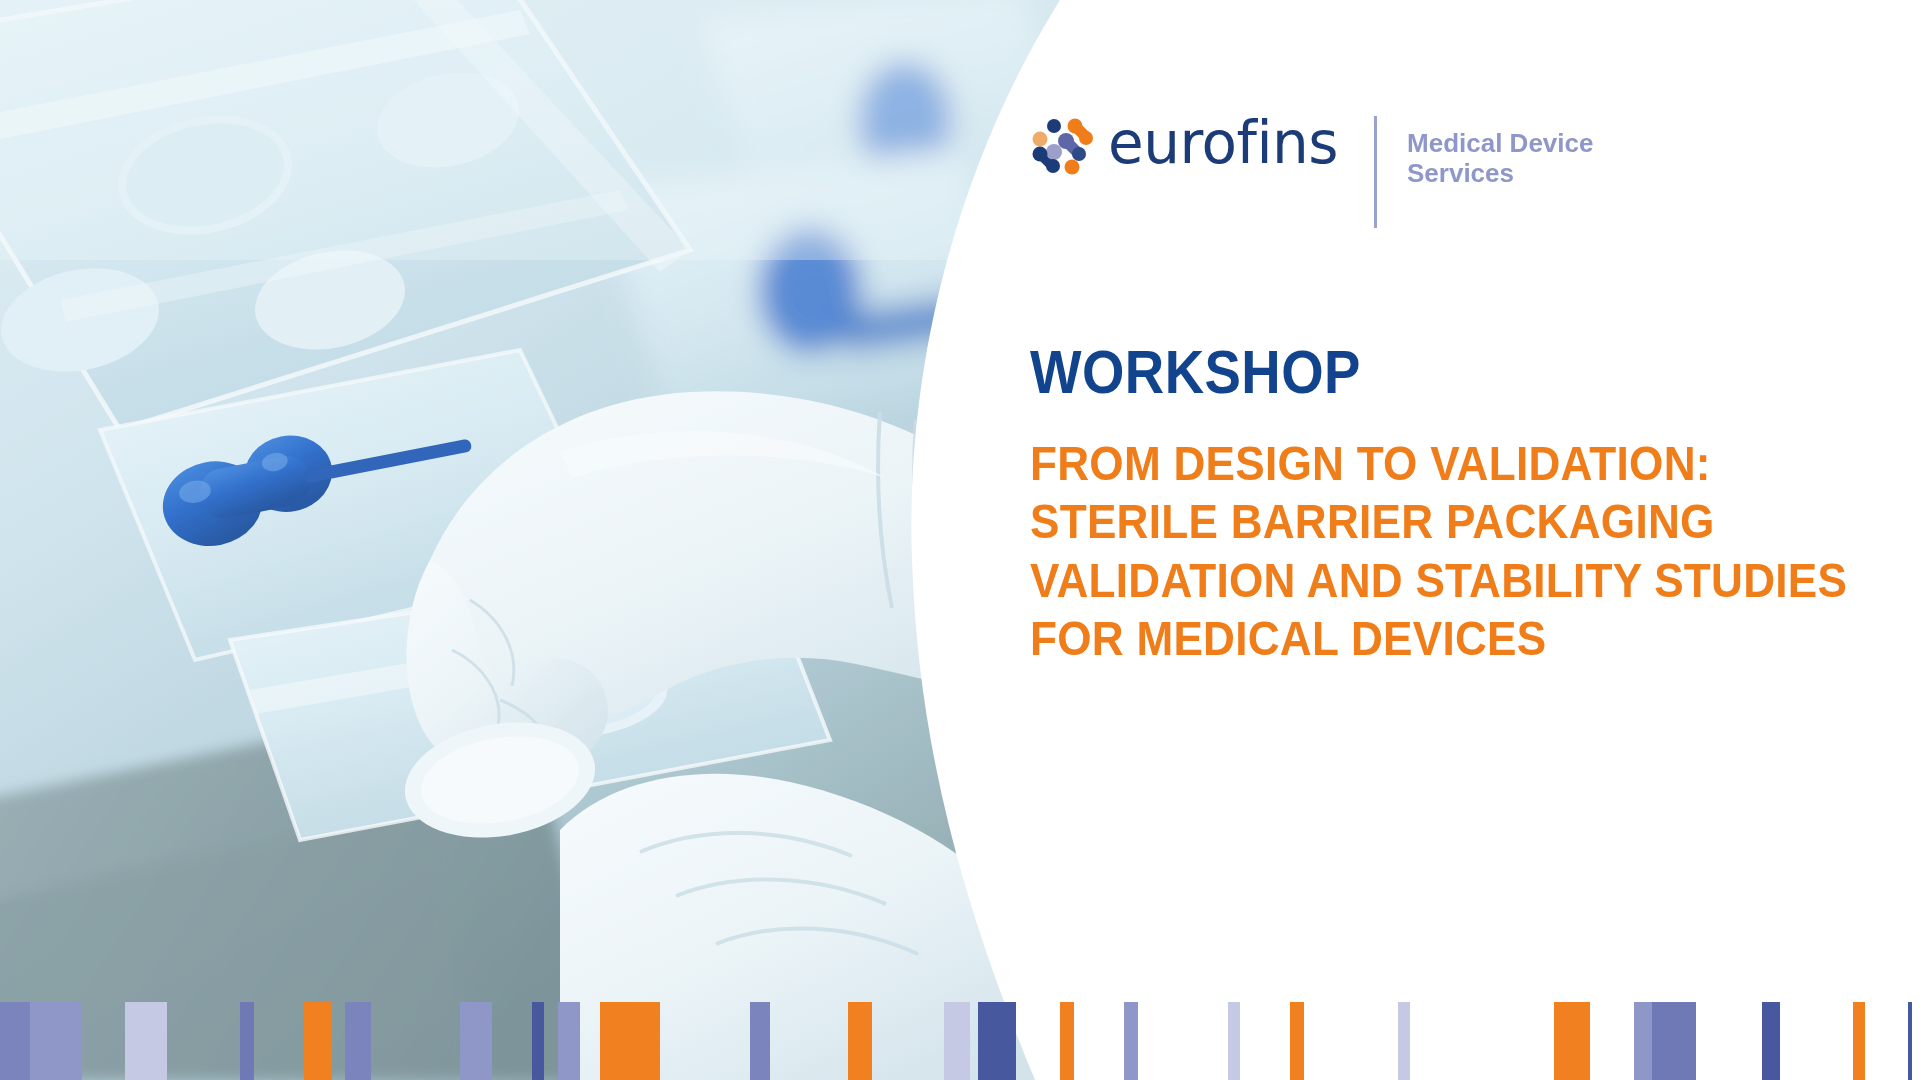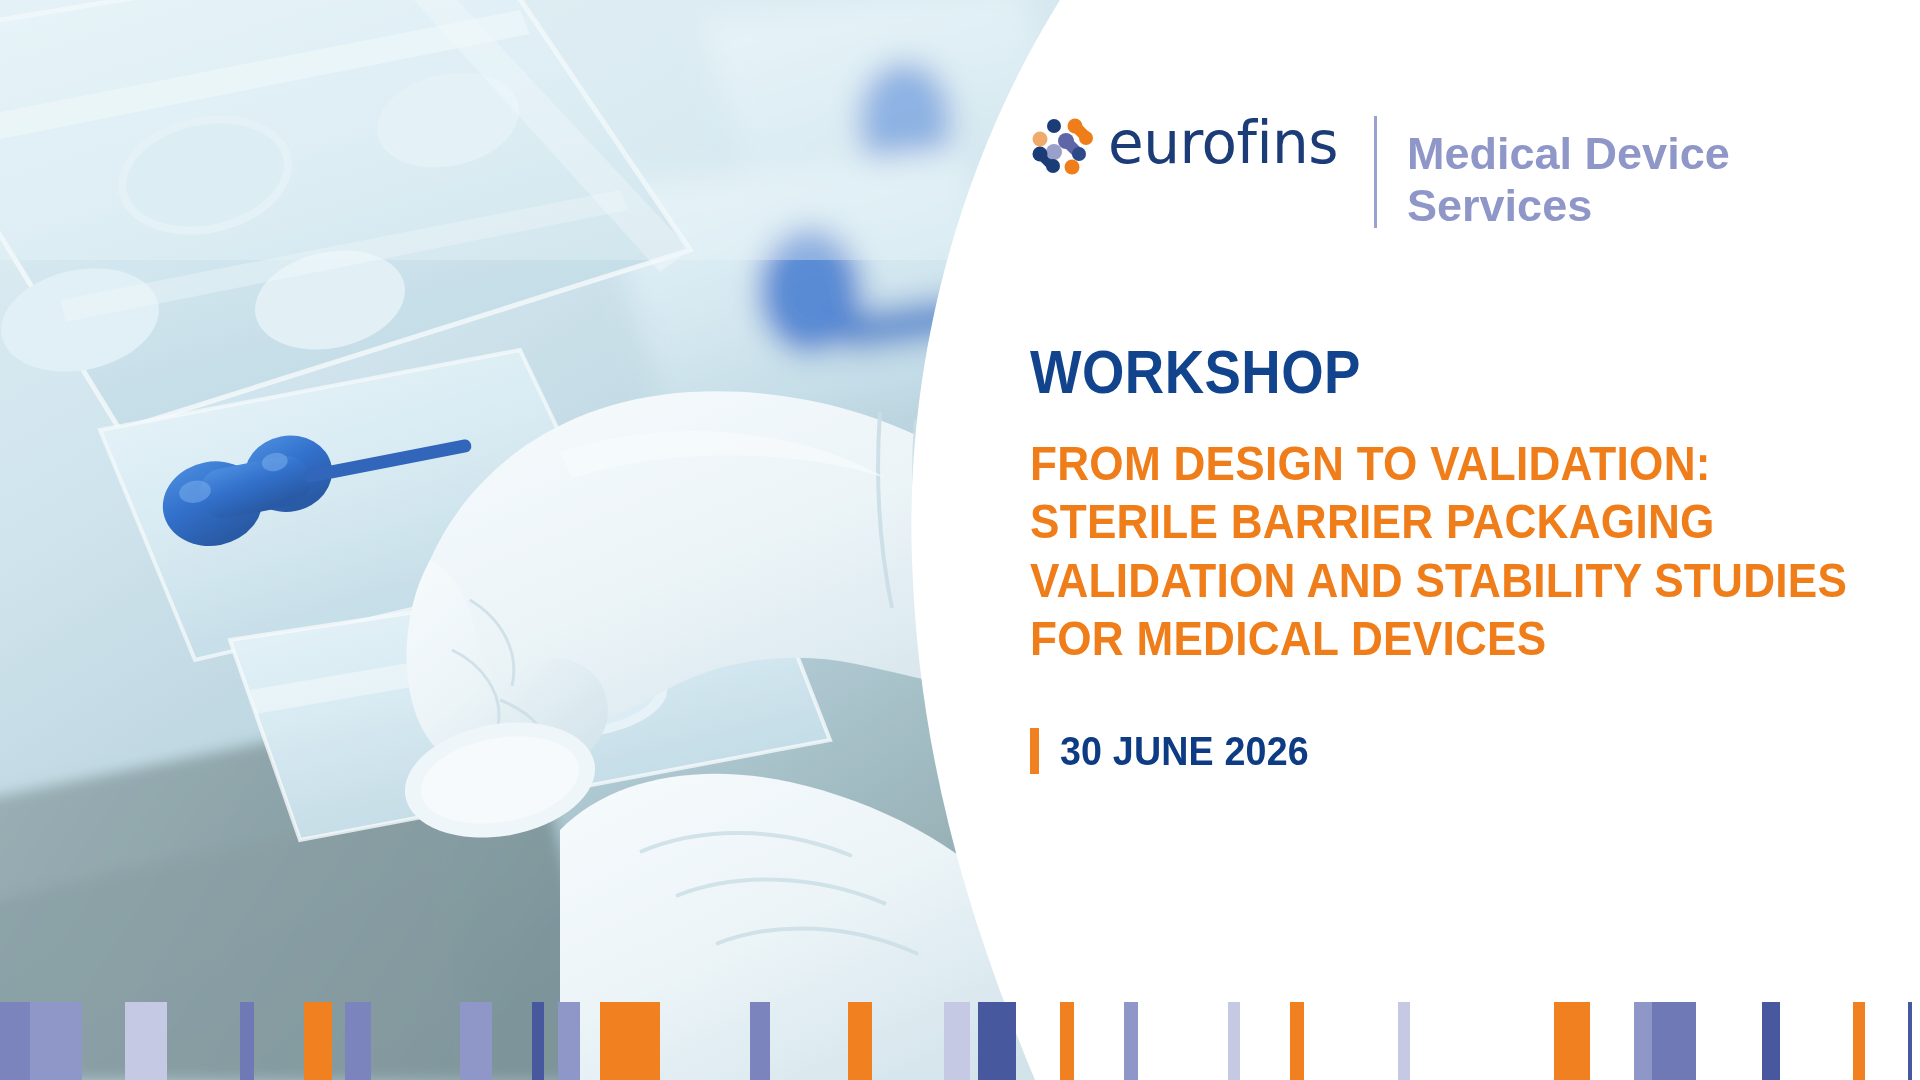--- a/index.html
+++ b/index.html
@@ -74,21 +74,21 @@
     width: 3px;
     height: 112px;
     background: #9aa3cf;
     margin-left: 36px;
     margin-top: 12px;
   }
   .logo-sub {
     margin-left: 30px;
     margin-top: 24px;
     font-family: "Liberation Sans", sans-serif;
-    font-size: 45px;
+    font-size: 26px;
     font-weight: bold;
     color: #8f97c8;
     line-height: 1.16;
     white-space: pre-line;
   }
 
   
   .kicker {
     position: absolute;
     left: 0;
@@ -360,24 +360,20 @@
     <div class="kicker">WORKSHOP</div>
 
     <div class="title">
       <span class="line">FROM DESIGN TO VALIDATION:</span>
       <span class="line">STERILE BARRIER PACKAGING</span>
       <span class="line">VALIDATION AND STABILITY STUDIES</span>
       <span class="line">FOR MEDICAL DEVICES</span>
     </div>
 
     <div class="meta">
-      <div class="meta-row">
-        <span class="meta-bar"></span>
-        <span class="meta-text">30 JUNE 2026</span>
-      </div>
     </div>
   </div>
 
   <div class="bars" id="bottom-bars">
       <div class="bar" style="left: 0px; width: 30px; background: rgb(124, 132, 189);"></div>
       <div class="bar" style="left: 30px; width: 52px; background: rgb(143, 151, 200);"></div>
       <div class="bar" style="left: 125px; width: 42px; background: rgb(198, 201, 228);"></div>
       <div class="bar" style="left: 240px; width: 14px; background: rgb(111, 121, 182);"></div>
       <div class="bar" style="left: 304px; width: 28px; background: rgb(240, 128, 32);"></div>
       <div class="bar" style="left: 345px; width: 26px; background: rgb(124, 132, 189);"></div>

